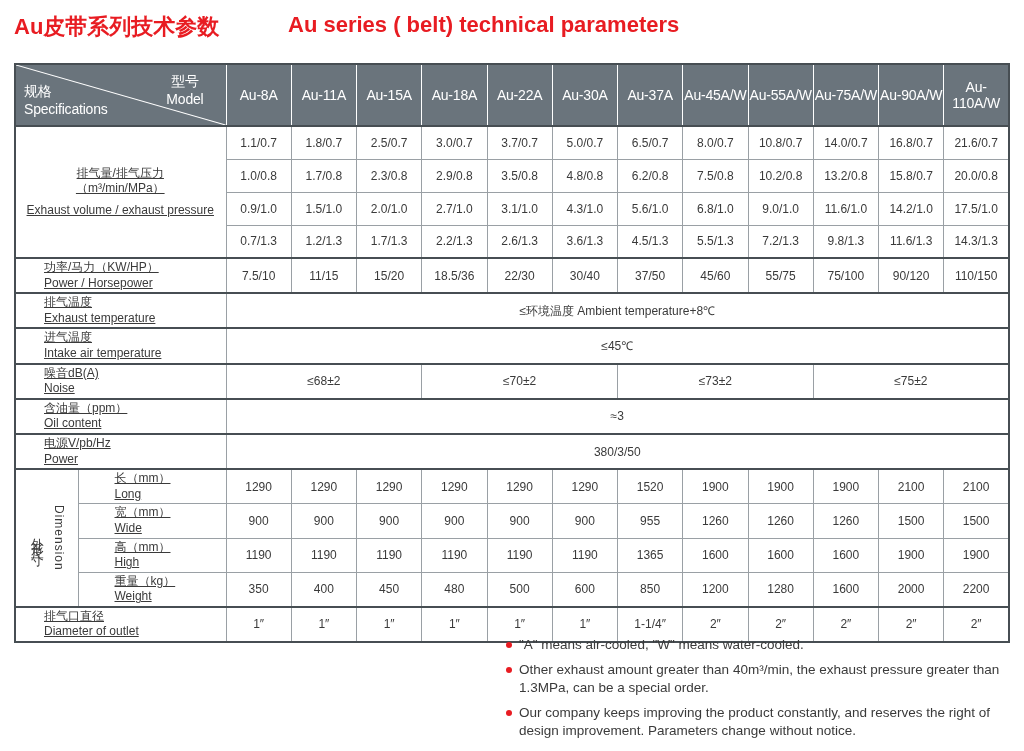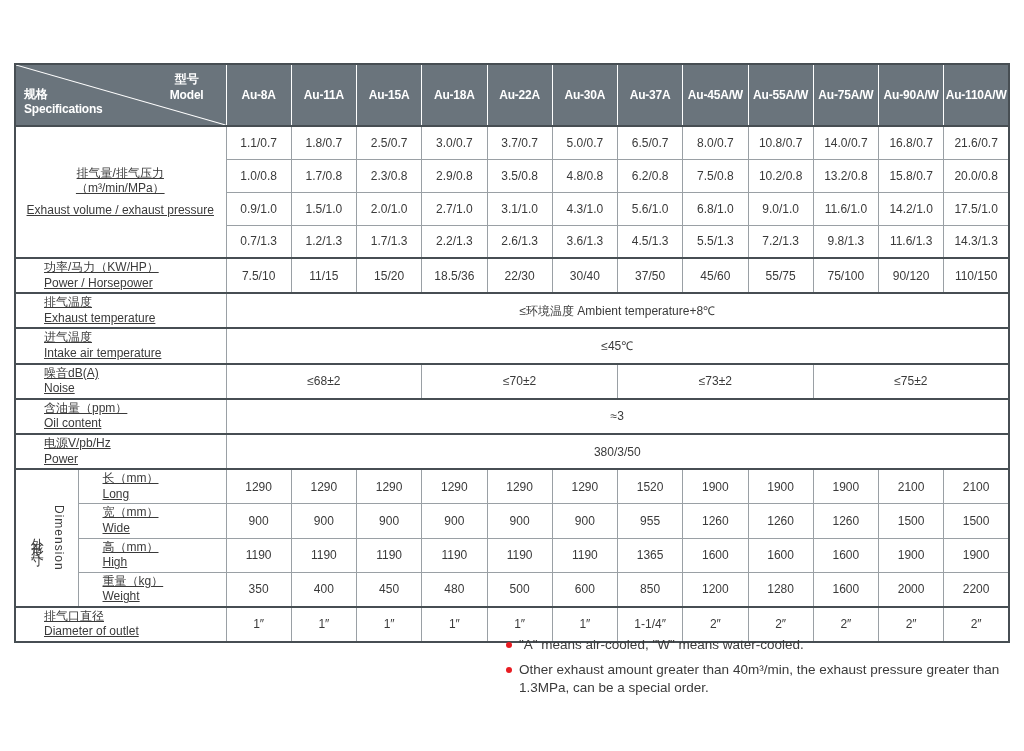--- a/index.html
+++ b/index.html
@@ -9,27 +9,27 @@
   
   .titles{position:absolute;top:12px;left:14px;display:flex;}
   .title-zh{font-size:22px;font-weight:bold;color:#e81c22;width:274px;}
   .title-en{font-size:22px;font-weight:bold;color:#e81c22;}
 
   
   table.params{position:absolute;top:63px;left:14px;width:996px;border-collapse:collapse;table-layout:fixed;border:2px solid #474e53;}
   th,td{border:1px solid #9aa0a5;font-size:12px;color:#3a3a3a;overflow:hidden;}
   thead tr{height:62px;}
   tbody tr{height:33px;}
-  thead th{background:#6a747c;color:#fff;border:1px solid #fff;border-bottom:2px solid #474e53;font-size:12px;font-weight:bold;letter-spacing:-0.2px;text-align:center;}
+  thead th{background:#6a747c;color:#fff;border:1px solid #fff;border-bottom:2px solid #474e53;font-size:14px;font-weight:normal;letter-spacing:-0.2px;text-align:center;}
   tr.major td{border-top:2px solid #474e53;}
   td.val{text-align:center;}
   td.label{text-align:left;padding-left:28px;line-height:1.3;text-decoration:underline;}
   td.label.center{text-align:center;padding-left:0;}
   td.label.center div:nth-child(3){margin-top:6px;}
-  td.sublabel{padding-left:24px;}
+  td.sublabel{padding-left:36px;}
   td.vert{padding:0;}
   .vert-wrap{display:flex;justify-content:center;align-items:center;gap:6px;height:100%;}
   .vzh{writing-mode:vertical-rl;text-orientation:upright;letter-spacing:5px;font-size:13px;}
   .ven{writing-mode:vertical-rl;font-size:12px;letter-spacing:1px;}
 
   
   th.corner{position:relative;padding:0;}
   .diag{position:absolute;top:0;left:0;width:100%;height:100%;display:block;}
   .c-top{position:absolute;top:7px;right:22px;text-align:center;line-height:1.3;}
   .c-bot{position:absolute;bottom:7px;left:8px;text-align:left;line-height:1.3;margin-top:8px;}
@@ -41,20 +41,24 @@
   .fn-zh{position:absolute;top:668px;left:40px;width:455px;}
   .fn-zh li{margin-bottom:10px;}
   .fn-en{position:absolute;top:636px;left:506px;width:514px;}
   .fn-en li{margin-bottom:7px;}
 </style>
 </head>
 <body>
 
 <div class="page">
 
+  <div class="titles">
+    <div class="title-zh">Au皮带系列技术参数</div>
+    <div class="title-en">Au series ( belt) technical parameters</div>
+  </div>
 
   <table class="params">
     <colgroup>
       <col style="width:63px">
         <col style="width:148px">
       <col>
         <col>
         <col>
         <col>
         <col>
@@ -308,15 +312,16 @@
           <td class="val">2″</td>
           <td class="val">2″</td>
           <td class="val">2″</td>
         </tr>
       </tbody>
   </table>
 
   <ul class="fn fn-en">
     <li>"A" means air-cooled, "W" means water-cooled.</li>
     <li>Other exhaust amount greater than 40m³/min, the exhaust pressure greater than 1.3MPa, can be a special order.</li>
+    <li>Our company keeps improving the product constantly, and reserves the right of design improvement. Parameters change without notice.</li>
   </ul>
 
 </div>
 
 </body></html>

